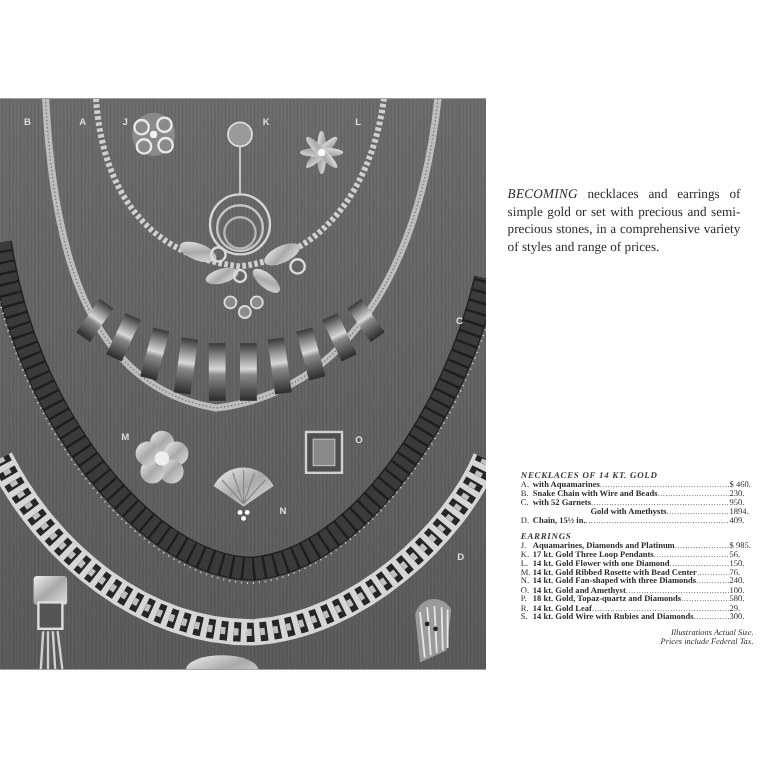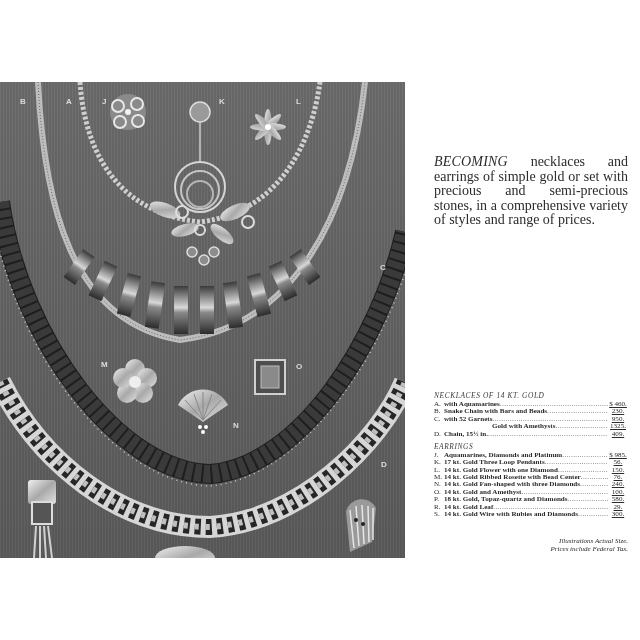--- a/index.html
+++ b/index.html
@@ -1,29 +1,29 @@
 <!DOCTYPE html>
 <html><head>
 <meta charset="utf-8">
 <style>
   html, body { margin:0; padding:0; }
   body { width:640px; height:640px; background:#ffffff; position:relative; overflow:hidden; font-family:"Liberation Serif","DejaVu Serif",serif; color:#2a2a2a; }
   .photo { position:absolute; left:0; top:82px; width:405px; height:476px; background:#6e6e6e; overflow:hidden; }
   .photo svg { position:absolute; left:0; top:0; }
   .lbl { position:absolute; font-family:"Liberation Sans","DejaVu Sans",sans-serif; font-size:8px; font-weight:bold; color:#dcdcdc; letter-spacing:0; }
-  .intro { position:absolute; left:434px; top:155px; width:194px; font-size:14px; line-height:14.6px; text-align:justify; color:#2b2b2b; }
+  .intro { position:absolute; left:423px; top:155px; width:194px; font-size:11px; line-height:14.6px; text-align:justify; color:#2b2b2b; }
   .intro em { font-style:italic; letter-spacing:0.2px; }
   .pricelist { position:absolute; left:434px; top:392px; width:194px; font-size:7.1px; line-height:7.4px; color:#2b2b2b; }
-  .sec-title { font-style:italic; font-size:7.4px; letter-spacing:0.6px; margin:0 0 1.5px 0; font-weight:normal; color:#3a3a3a; }
+  .sec-title { font-style:italic; font-size:7.4px; letter-spacing:0.6px; margin:0 0 1.5px 0; font-weight:bold; color:#3a3a3a; }
   .row { display:flex; align-items:baseline; white-space:nowrap; }
   .row .key { width:10px; flex:none; }
   .row .desc { flex:none;font-weight:bold; }
   .row .dots { flex:1; overflow:hidden; color:#666; letter-spacing:0.4px; }
   .row .dots::after { content:"................................................................................................"; }
-  .row .price { flex:none; text-align:center; min-width:20px;text-decoration:underline; }
+  .row .price { flex:none; text-align:left; min-width:20px; }
   .row.indent .key { width:58px; }
   .gap { height:5px; }
   .note { text-align:right; font-style:italic; font-size:7px; line-height:8px; }
 </style>
 </head>
 <body>
 
 <div class="photo">
   <svg width="405" height="476" viewBox="0 0 405 476">
     <defs>
@@ -173,35 +173,35 @@
 <div class="pricelist">
   <div class="sec-title">NECKLACES OF 14 KT. GOLD</div>
   <div class="row">
       <span class="key">A.</span>
       <span class="desc">with Aquamarines</span>
       <span class="dots"></span>
       <span class="price">$ 460.</span>
     </div>
   <div class="row">
       <span class="key">B.</span>
-      <span class="desc">Snake Chain with Bars and Beads</span>
+      <span class="desc">Snake Chain with Wire and Beads</span>
       <span class="dots"></span>
       <span class="price">230.</span>
     </div>
   <div class="row">
       <span class="key">C.</span>
       <span class="desc">with 52 Garnets</span>
       <span class="dots"></span>
       <span class="price">950.</span>
     </div>
   <div class="row indent">
       <span class="key"></span>
       <span class="desc">Gold with Amethysts</span>
       <span class="dots"></span>
-      <span class="price">1325.</span>
+      <span class="price">1894.</span>
     </div>
   <div class="row">
       <span class="key">D.</span>
       <span class="desc">Chain, 15½ in.</span>
       <span class="dots"></span>
       <span class="price">409.</span>
     </div>
 
   <div class="gap"></div>
   <div class="sec-title">EARRINGS</div>
@@ -253,15 +253,15 @@
       <span class="dots"></span>
       <span class="price">29.</span>
     </div>
   <div class="row">
       <span class="key">S.</span>
       <span class="desc">14 kt. Gold Wire with Rubies and Diamonds</span>
       <span class="dots"></span>
       <span class="price">300.</span>
     </div>
 
-  <div class="note" style="margin-top:18px;">Illustrations Actual Size.</div>
+  <div class="note" style="margin-top:4px;">Illustrations Actual Size.</div>
   <div class="note">Prices include Federal Tax.</div>
 </div>
 
 </body></html>

